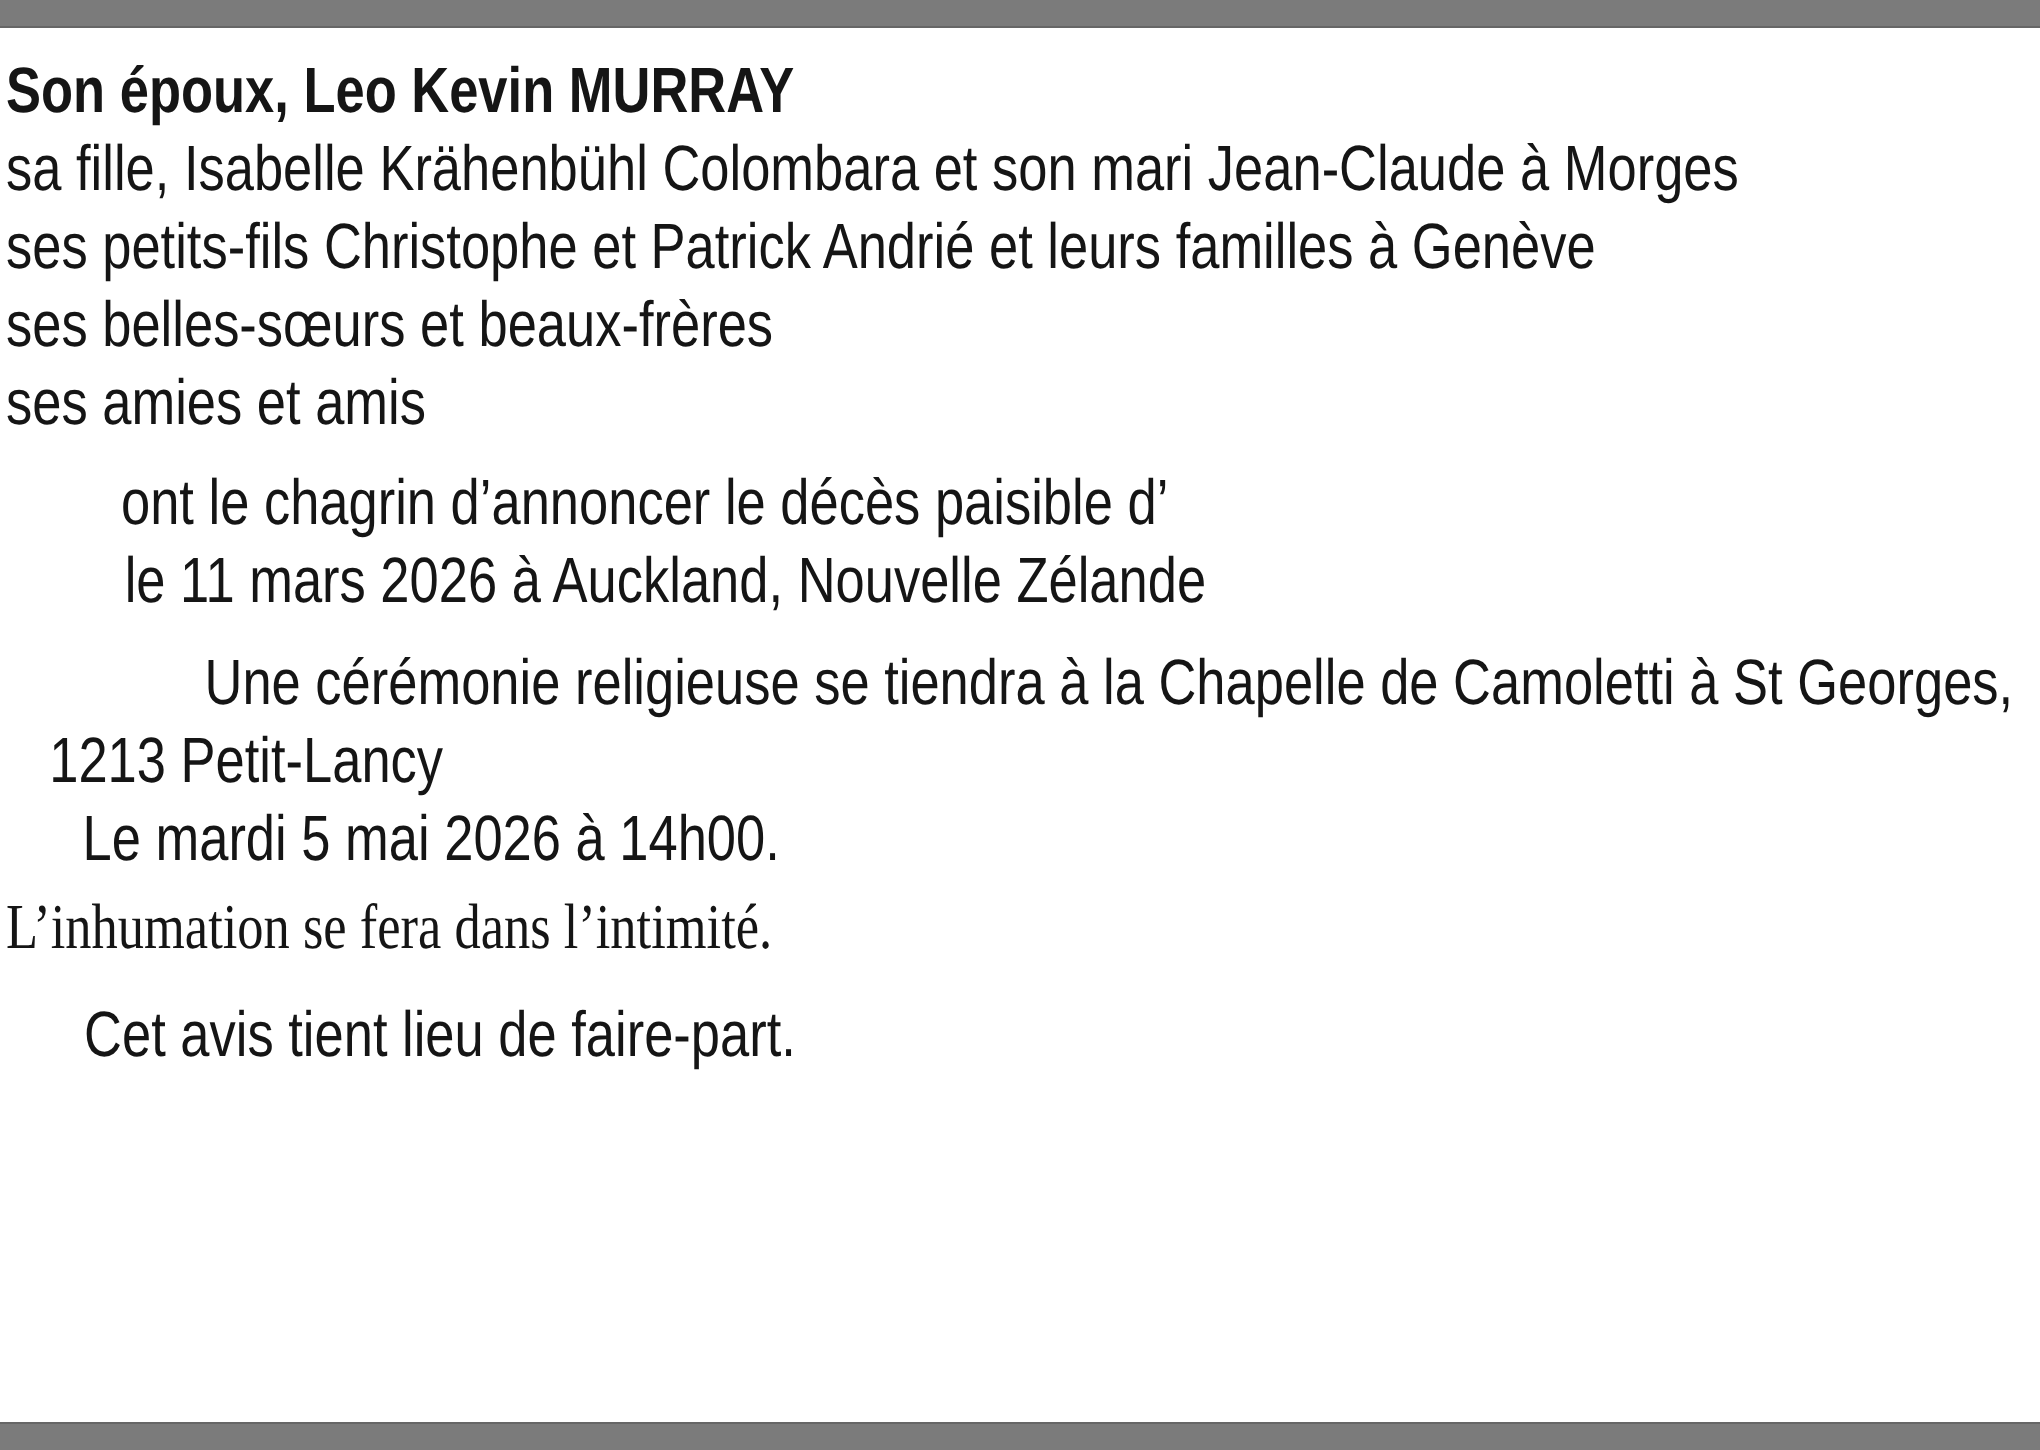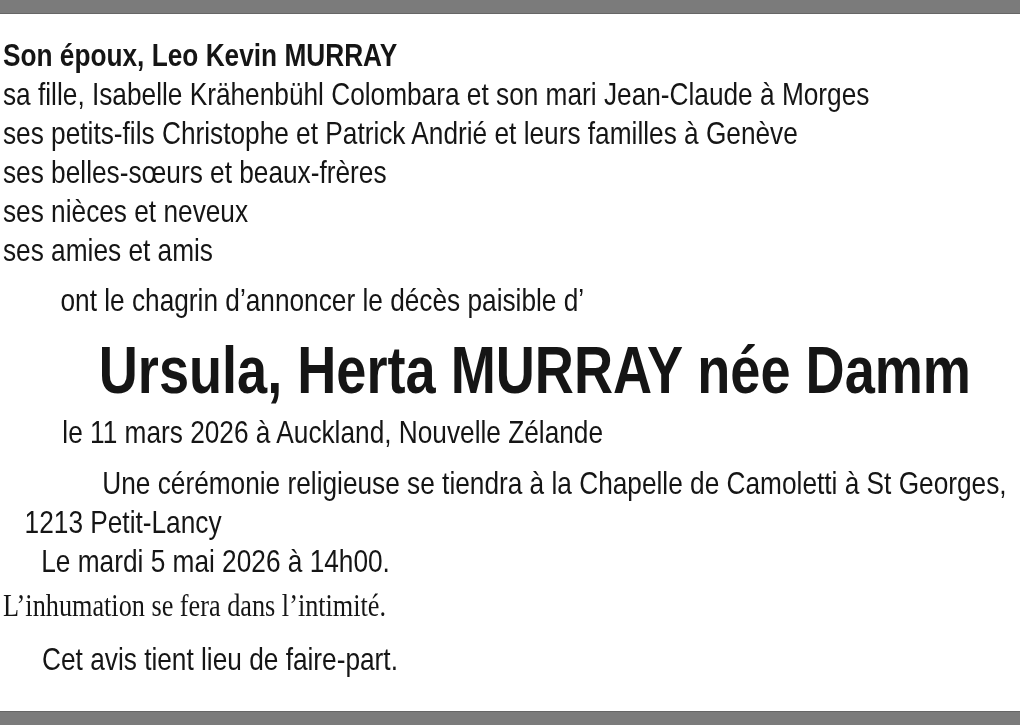--- a/index.html
+++ b/index.html
@@ -16,21 +16,21 @@
     position: absolute;
     left: 0;
     right: 0;
     height: 13px;
     background: #7b7b7b;
   }
   .bar-top { top: 0; border-bottom: 1px solid #666666; }
   .bar-bottom { bottom: 0; border-top: 1px solid #666666; }
   .content {
     position: absolute;
-    top: 23px;
+    top: 13px;
     left: 0;
     right: 0;
     padding: 13px 0 0 3px;
   }
   .line {
     font-size: 32px;
     line-height: 39px;
     white-space: nowrap;
   }
   .cond {
@@ -73,33 +73,27 @@
   <div class="line">
     <span class="cond">sa fille, Isabelle Krähenbühl Colombara et son mari Jean-Claude à Morges</span>
   </div>
   <div class="line">
     <span class="cond">ses petits-fils Christophe et Patrick Andrié et leurs familles à Genève</span>
   </div>
   <div class="line">
     <span class="cond">ses belles-sœurs et beaux-frères</span>
   </div>
   <div class="line">
-    <span class="cond">ses nièces et neveux</span>
-  </div>
-  <div class="line">
     <span class="cond">ses amies et amis</span>
   </div>
 
   <div class="line center intro">
     <span class="cond">ont le chagrin d’annoncer le décès paisible d’</span>
   </div>
 
-  <div class="title-line center">
-    <span class="cond">Ursula, Herta MURRAY née Damm</span>
-  </div>
 
   <div class="line center">
     <span class="cond">le 11 mars 2026 à Auckland, Nouvelle Zélande</span>
   </div>
 
 
   <div class="line center ceremony-start">
     <span class="cond">Une cérémonie religieuse se tiendra à la Chapelle de Camoletti à St Georges,</span>
   </div>
   <div class="line center">

